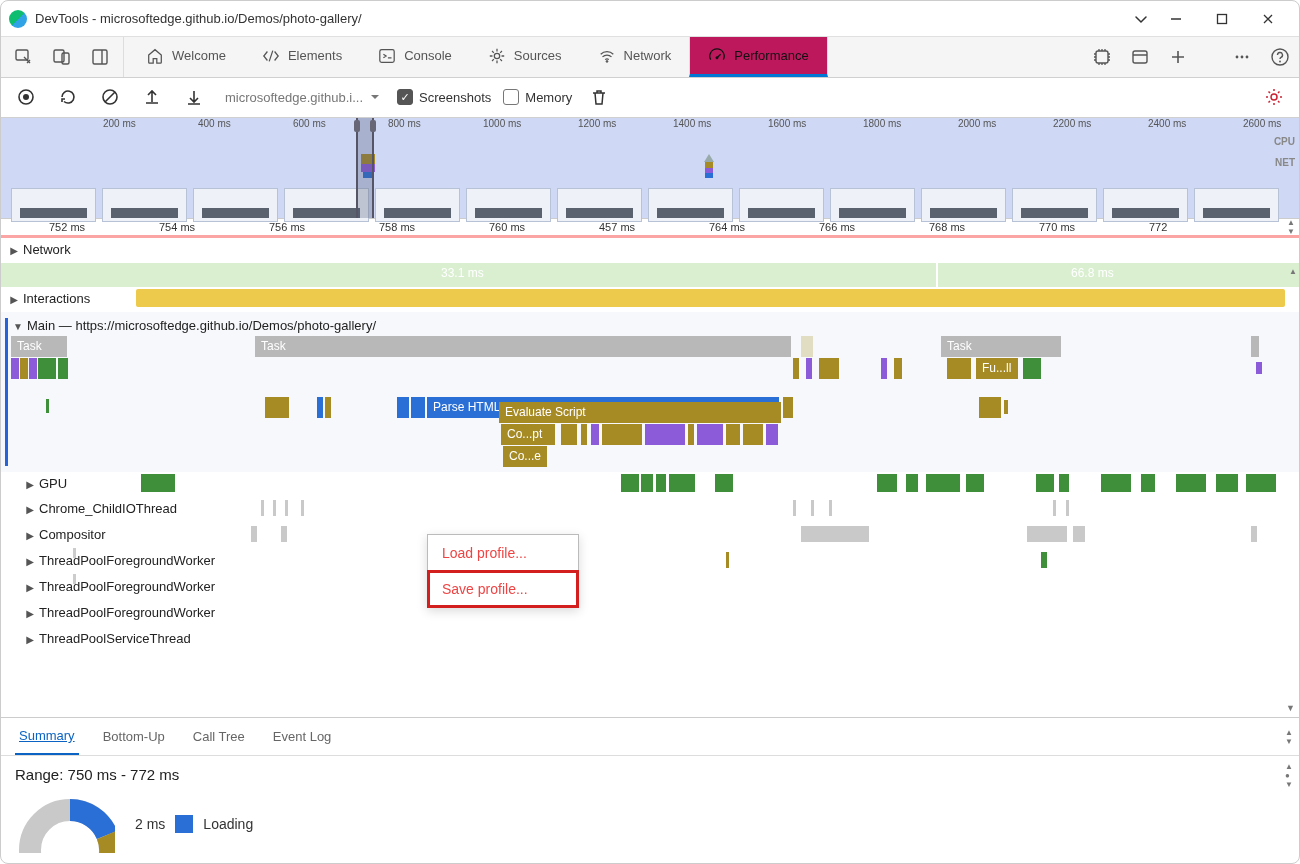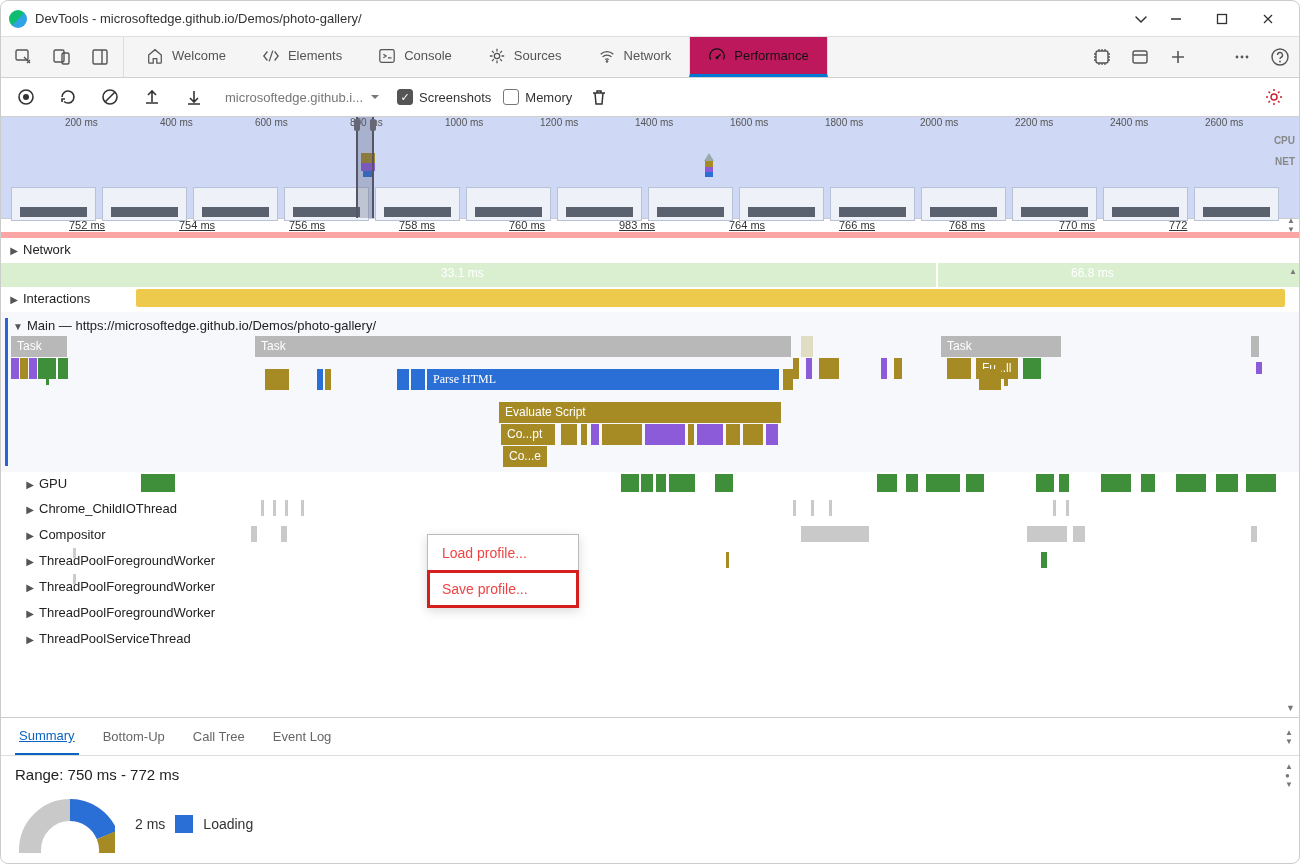--- a/index.html
+++ b/index.html
@@ -101,45 +101,45 @@
     background:#cfd9f5;
     position:relative;
     border-bottom:1px solid #ccc;
   }
   .overview .ticks {
     height:18px;
     display:flex;
     font-size:10px;
     color:#555;
     padding-left:64px;
+    margin-left:38px;
   }
   .overview .ticks span { flex:0 0 95px; }
   .ov-labels { position:absolute; right:4px; top:18px; font-size:10px; color:#888; text-align:right;}
   .ov-labels div { margin-bottom:10px; font-weight:bold;}
   .ov-strip {
     position:absolute; left:0; right:18px; top:70px; height:34px;
     display:flex; gap:6px; padding-left:10px;
   }
   .thumb { flex:0 0 85px; background:#eef2f8; border:1px solid #b7c2d6; position:relative;}
   .thumb::after { content:""; position:absolute; bottom:3px; left:8px; right:8px; height:10px; background:#5a6270;}
   .ov-sel { position:absolute; top:0; bottom:0; left:355px; width:18px; background:rgba(80,90,120,.30); border-left:2px solid #556; border-right:2px solid #556;}
   .ov-handle { position:absolute; top:2px; width:6px; height:12px; background:#667; border-radius:2px;}
   .ov-handle.l { left:-4px;} .ov-handle.r { right:-4px;}
   .ov-spike { position:absolute; top:36px; width:10px; height:20px; }
   .ov-spike.s1 { left:360px; }
   .ov-spike.s2 { left:700px; }
 
   
   .detail-ticks {
     height:20px; display:flex; font-size:11px; color:#333;
-    border-bottom:6px solid #fca5a5;
-    padding-left:68px;
+    border-bottom:3px solid #fca5a5;
+    padding-left:48px;
     align-items:center;
     position:relative;
-    text-decoration:underline;
   }
   .detail-ticks span { flex:0 0 110px; }
   .scroll-arrows { position:absolute; right:4px; display:flex; flex-direction:column; font-size:8px; color:#777; line-height:9px;}
 
   
   .tracks {
     flex: 0 0 auto;
     position:relative;
     height: 480px;
     overflow:hidden;
@@ -478,21 +478,21 @@
     <div class="ov-handle r"></div>
   </div>
 </div>
 
 <div class="detail-ticks">
   <span>752 ms</span>
   <span>754 ms</span>
   <span>756 ms</span>
   <span>758 ms</span>
   <span>760 ms</span>
-  <span>983 ms</span>
+  <span>457 ms</span>
   <span>764 ms</span>
   <span>766 ms</span>
   <span>768 ms</span>
   <span>770 ms</span>
   <span>772</span>
   <div class="scroll-arrows">▲<br>▼</div>
 </div>
 
 <div class="tracks">
 
@@ -542,21 +542,21 @@
       <div class="bar olive" style="left:818px;width:20px;"></div>
       <div class="bar purple" style="left:880px;width:6px;"></div>
       <div class="bar olive" style="left:893px;width:8px;"></div>
 
       <div class="bar olive" style="left:946px;width:24px;"></div>
       <div class="bar olive" style="left:975px;width:42px;">Fu...ll</div>
       <div class="bar green" style="left:1022px;width:18px;"></div>
       <div class="bar purple" style="left:1255px;width:4px;height:12px;top:4px;"></div>
     </div>
 
-    <div class="fl-row" style="top:57px;font-family:Liberation Serif, serif;">
+    <div class="fl-row" style="top:85px;">
       <div style="position:absolute;left:45px;top:2px;width:3px;height:14px;background:#3f8f3a;"></div>
       <div class="bar olive" style="left:264px;width:24px;"></div>
       <div class="bar blue" style="left:316px;width:5px;"></div>
       <div class="bar olive" style="left:324px;width:6px;"></div>
       <div class="bar blue" style="left:396px;width:12px;"></div>
       <div class="bar blue" style="left:410px;width:14px;"></div>
       <div class="bar blue" style="left:426px;width:352px;">Parse HTML</div>
       <div class="bar olive" style="left:782px;width:10px;"></div>
       <div class="bar olive" style="left:978px;width:22px;"></div>
       <div style="position:absolute;left:1003px;top:3px;width:4px;height:14px;background:#a68a24;"></div>

